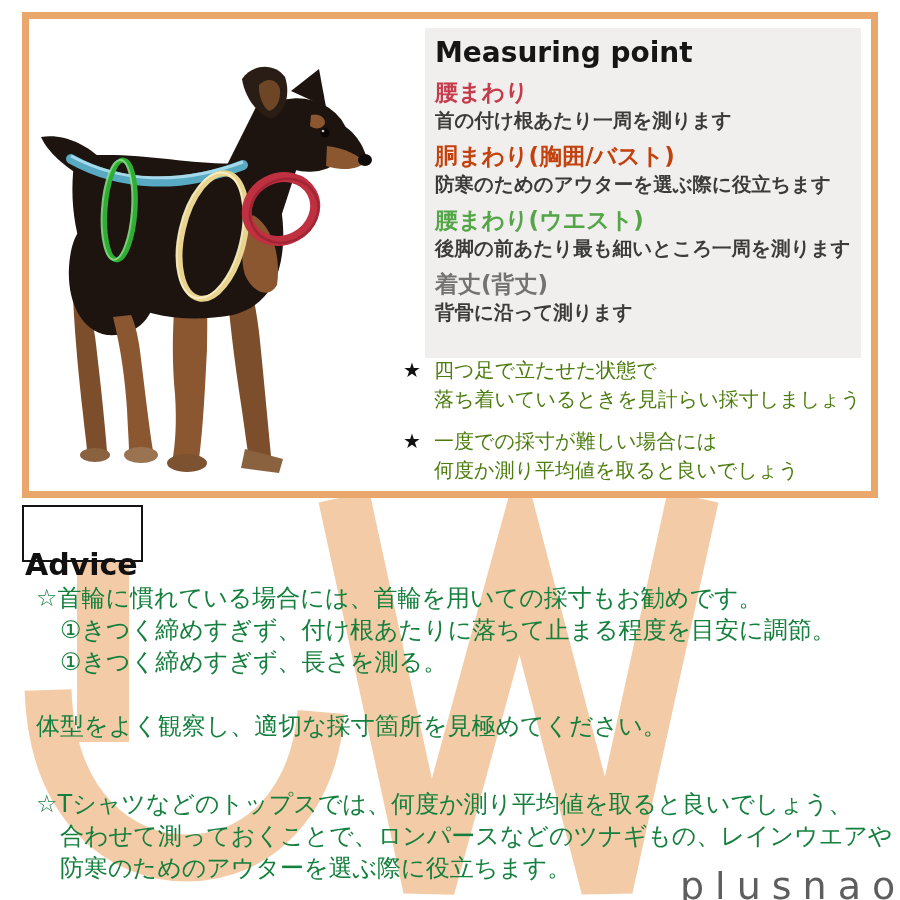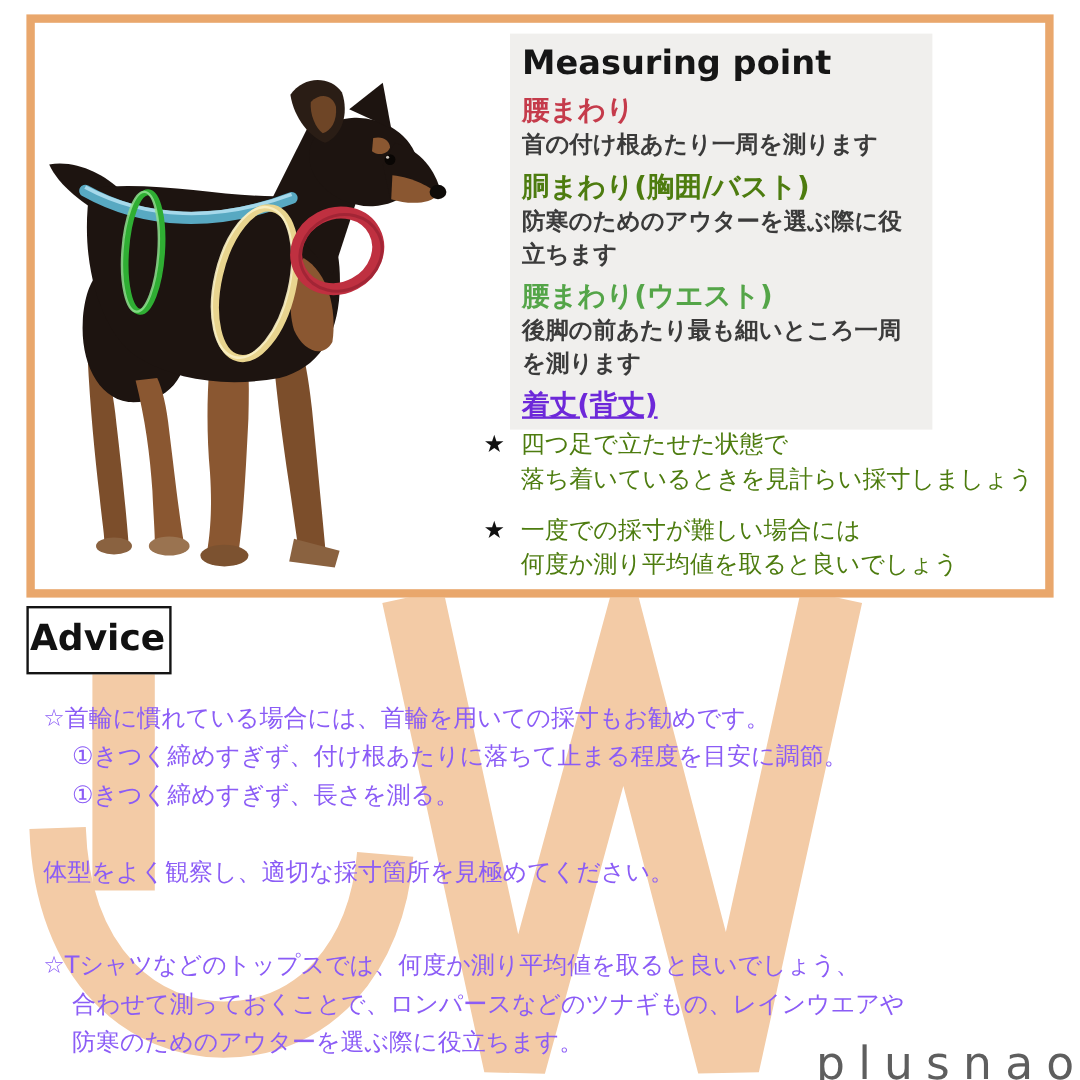--- a/index.html
+++ b/index.html
@@ -9,42 +9,42 @@
   }
   .watermark { position:absolute; left:0; top:0; z-index:0; }
   
   .frame {
     position:absolute; left:22px; top:12px; width:856px; height:486px;
     box-sizing:border-box; border:7px solid #e9a76c; background:#ffffff;
     z-index:1; overflow:hidden;
   }
   .dog-svg { position:absolute; left:0px; top:0px; }
   .panel {
-    position:absolute; left:396px; top:9px; width:352px; height:330px;
+    position:absolute; left:396px; top:9px; width:436px; height:330px;
     background:#f0efed; box-sizing:border-box; padding:6px 6px 0 10px;
   }
   .panel-title { font-size:28px; font-weight:bold; color:#161616; letter-spacing:0px; margin:2px 0 8px 0; }
   .measure-item { margin-top:7px; }
   .item-label { font-size:23px; font-weight:bold; line-height:30px; }
   .item-desc  { font-size:19.5px; line-height:27px; color:#3b3b3b;font-weight:bold; }
   .tips { position:absolute; left:374px; top:337px; width:470px; }
   .tip { display:flex; margin-bottom:13px; }
   .tip-star { width:31px; font-size:20px; line-height:29px; color:#111; }
   .tip-lines { font-size:20px; line-height:29px; color:#4d7c0f; }
   
   .advice-box {
     position:absolute; left:22px; top:505px; width:121px; height:57px;
     box-sizing:border-box; border:2px solid #141414; background:#fff; z-index:2;
   }
-  .advice-title { font-size:30px; font-weight:bold; line-height:51px; padding-left:1px; color:#111; }
+  .advice-title { font-size:30px; font-weight:bold; line-height:51px; padding-left:1px; color:#111;margin-top:32px; }
   .advice-paras { position:absolute; left:36px; top:582px; width:780px; z-index:2; }
   .para { margin-bottom:14px; }
   .para-1 { margin-bottom:32px; }
   .para-2 { margin-bottom:46px; }
-  .line { font-size:20px; line-height:32px; color:#8b5cf6; white-space:nowrap; }
+  .line { font-size:24px; line-height:32px; color:#15803d; white-space:nowrap; }
   .line + .line { padding-left:24px; }
   
   .logo {
     position:absolute; left:658px; top:864px; z-index:2;
     font-size:38px; color:#5e5e5e; letter-spacing:11px; white-space:nowrap;margin-left:22px;
   }
   .logo .reg { font-size:15px; letter-spacing:0; vertical-align:-10px; margin-left:-8px; }
 </style>
 </head>
 <body>
@@ -119,29 +119,30 @@
     </svg>
 
     <div class="panel" style="background: rgb(240, 239, 237);">
       <div class="panel-title">Measuring point</div>
       <div id="panel-items">
           <div class="measure-item">
             <div class="item-label" style="color: rgb(197, 59, 75);">腰まわり</div>
             <div class="item-desc">首の付け根あたり一周を測ります</div>
           </div>
           <div class="measure-item">
-            <div class="item-label" style="color: #4d7c0f;">胴まわり(胸囲/バスト)</div>
+            <div class="item-label" style="color: #c2410c;">胴まわり(胸囲/バスト)</div>
             <div class="item-desc">防寒のためのアウターを選ぶ際に役立ちます</div>
           </div>
           <div class="measure-item">
             <div class="item-label" style="color: rgb(84, 165, 72);">腰まわり(ウエスト)</div>
             <div class="item-desc">後脚の前あたり最も細いところ一周を測ります</div>
           </div>
           <div class="measure-item">
-            <div class="item-label" style="color: #6d28d9; text-decoration: underline;">着丈(背丈)</div>
+            <div class="item-label" style="color: #737373;">着丈(背丈)</div>
+            <div class="item-desc">背骨に沿って測ります</div>
           </div>
         </div>
     </div>
 
     <div class="tips" id="tips">
         <div class="tip">
           <div class="tip-star">★</div>
           <div class="tip-lines">
             <div>四つ足で立たせた状態で</div>
             <div>落ち着いているときを見計らい採寸しましょう</div>

